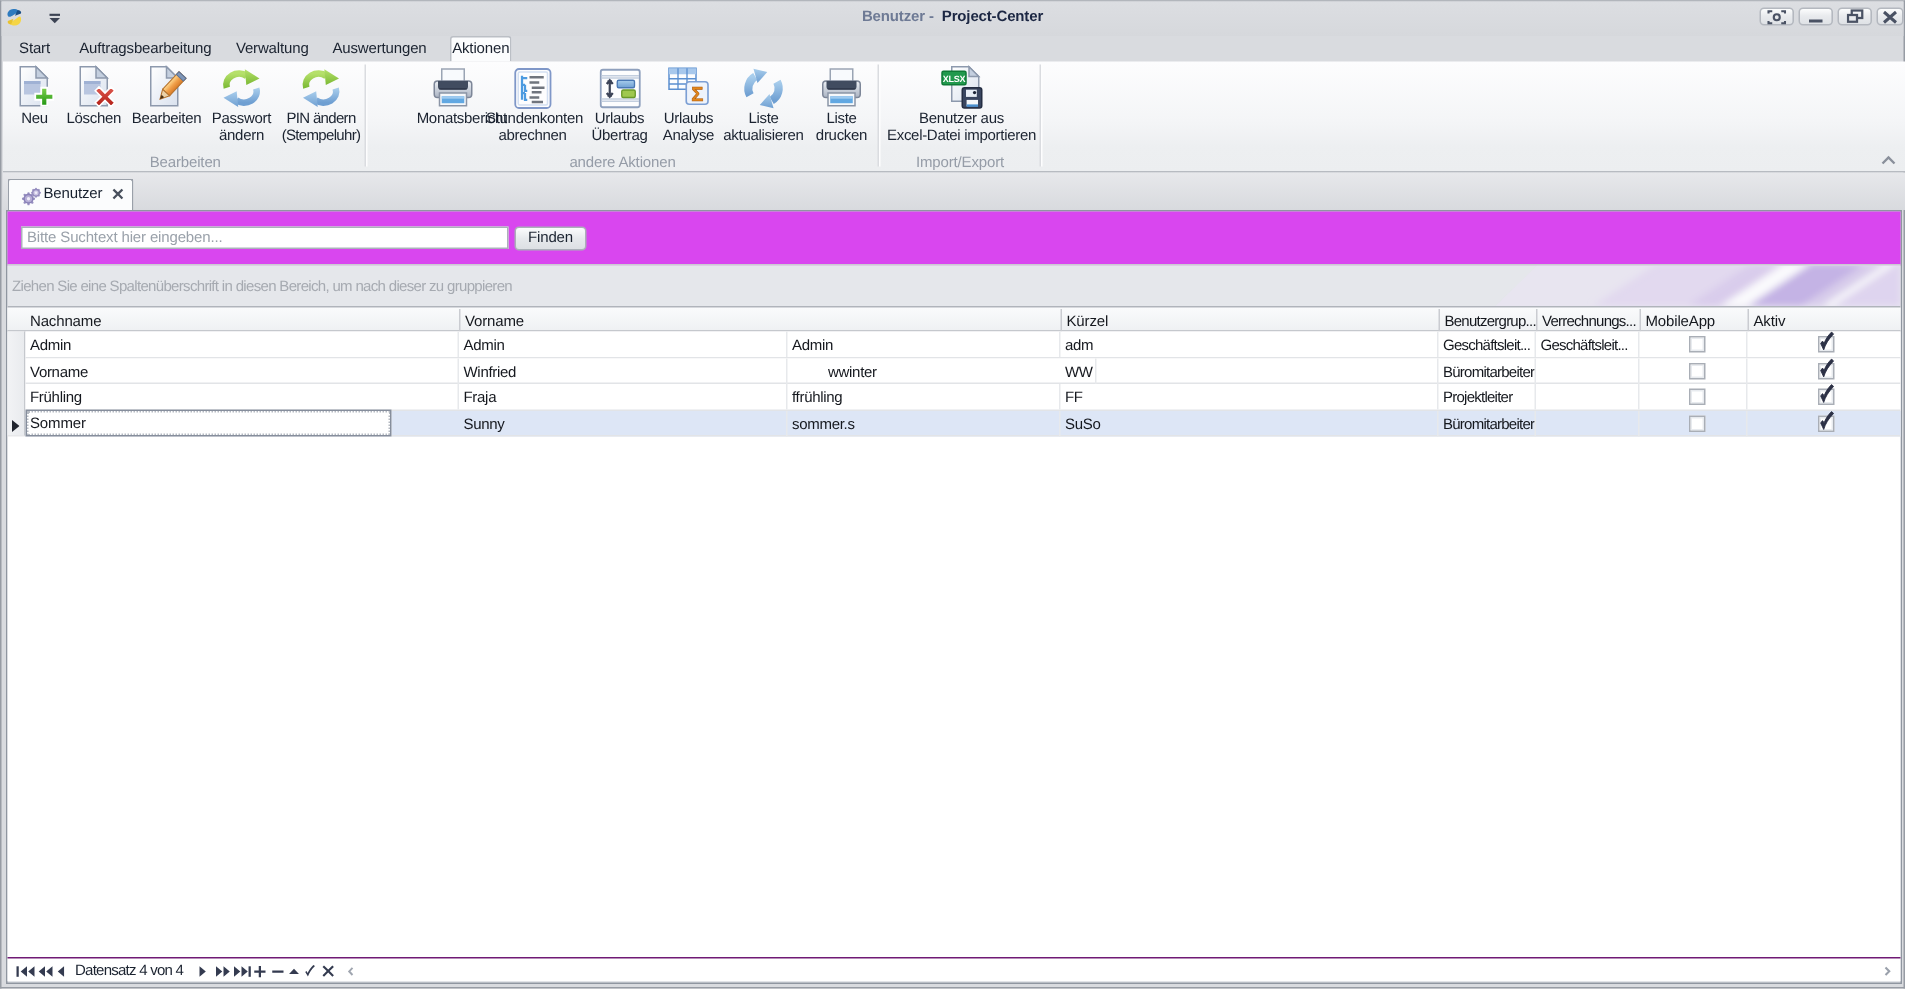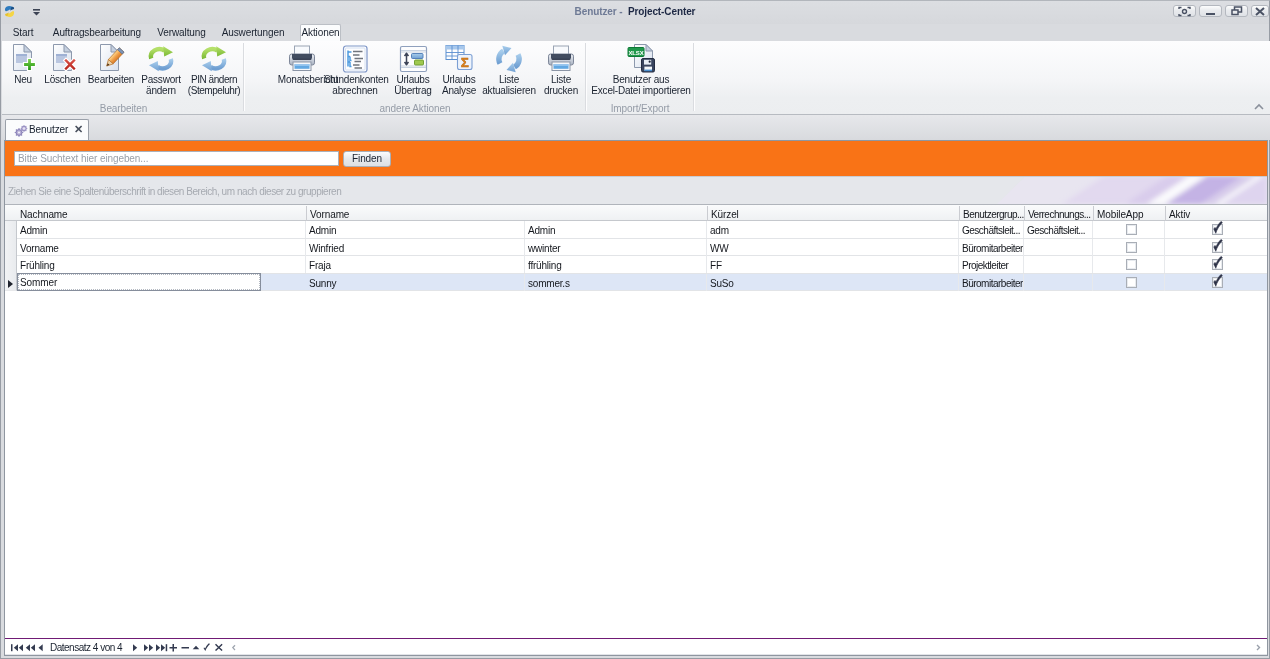--- a/index.html
+++ b/index.html
@@ -40,21 +40,21 @@
 #docstrip { position:absolute; left:1px; top:114px; width:1268px; height:25px;
   background:linear-gradient(180deg,#e7e8eb,#d8dade); }
 #doctab { position:absolute; left:3px; top:4px; width:84px; height:21px;
   background:#fbfcfd; border:1px solid #9aa0a9; border-bottom:none; border-radius:2px 2px 0 0; }
 #doctab .t { position:absolute; left:23px; top:4px; color:#17202e; }
 #doctab .x { position:absolute; left:68px; top:3px; color:#474f5c; font-weight:bold; font-size:11px; }
 
 #content { position:absolute; left:3px; top:139px; width:1264px; height:516px;
   background:#e2e4e8; border:1px solid #8f96a0; }
 #searchbar { position:absolute; left:0; top:0; width:1262px; height:36px;
-  background:#f97316; border-bottom:1px solid #c9ccd1; }
+  background:#d946ef; border-bottom:1px solid #c9ccd1; }
 #searchinput { position:absolute; left:9px; top:10px; width:325px; height:15px;
   background:#fff; border:1px solid #abb1ba; color:#9aa1aa; line-height:14px;
   padding-left:3px; }
 #findbtn { position:absolute; left:338px; top:10px; width:48px; height:16px;
   border:1px solid #aab0b8; border-radius:3px; text-align:center; line-height:14px;
   background:linear-gradient(180deg,#fbfcfd,#e6e9ec 50%,#dde0e4); color:#1b2330; }
 #groupby { position:absolute; left:0; top:36px; width:1262px; height:27px;
   background:#e5e7eb; overflow:hidden; }
 #groupby .gtext { position:absolute; left:3px; top:9px; color:#a6aab1; letter-spacing:-0.45px; }
 #swoosh { position:absolute; right:0; top:0; }
@@ -405,21 +405,21 @@
         <div class="gcell" style="left:1148px; width:98px; border-right:none;">
             <span class="cb" style="left:47px;"></span>
           <svg class="cbc" style="left:45px;" width="16" height="17" viewBox="0 0 16 17">
             <path d="M3.8 11 L5.8 15.3 C6.8 11.8 9 8 12.4 4.6 L11 3.4 C8.6 5.8 7 8.4 6.1 10.8 L5 9.4 Z" fill="#2c3146" stroke="#2c3146" stroke-width="0.6"></path>
           </svg>
         </div>
       </div>
       <div class="grow" style="top:34.5px;">
         <div class="gcell" style="left:0; width:289px;">Vorname</div>
         <div class="gcell" style="left:289px; width:219px;">Winfried</div>
-        <div class="gcell" style="left:508px; width:182px;">wwinter</div>
+        <div class="gcell" style="left:532px; width:182px;">wwinter</div>
         <div class="gcell" style="left:690px; width:252px;">WW</div>
         <div class="gcell" style="left:942px; width:65px; letter-spacing:-0.5px;">Büromitarbeiter</div>
         <div class="gcell" style="left:1007px; width:69px;"></div>
         <div class="gcell" style="left:1076px; width:72px;">
             <span class="cb" style="left:33px;"></span>
           </div>
         <div class="gcell" style="left:1148px; width:98px; border-right:none;">
             <span class="cb" style="left:47px;"></span>
           <svg class="cbc" style="left:45px;" width="16" height="17" viewBox="0 0 16 17">
             <path d="M3.8 11 L5.8 15.3 C6.8 11.8 9 8 12.4 4.6 L11 3.4 C8.6 5.8 7 8.4 6.1 10.8 L5 9.4 Z" fill="#2c3146" stroke="#2c3146" stroke-width="0.6"></path>

